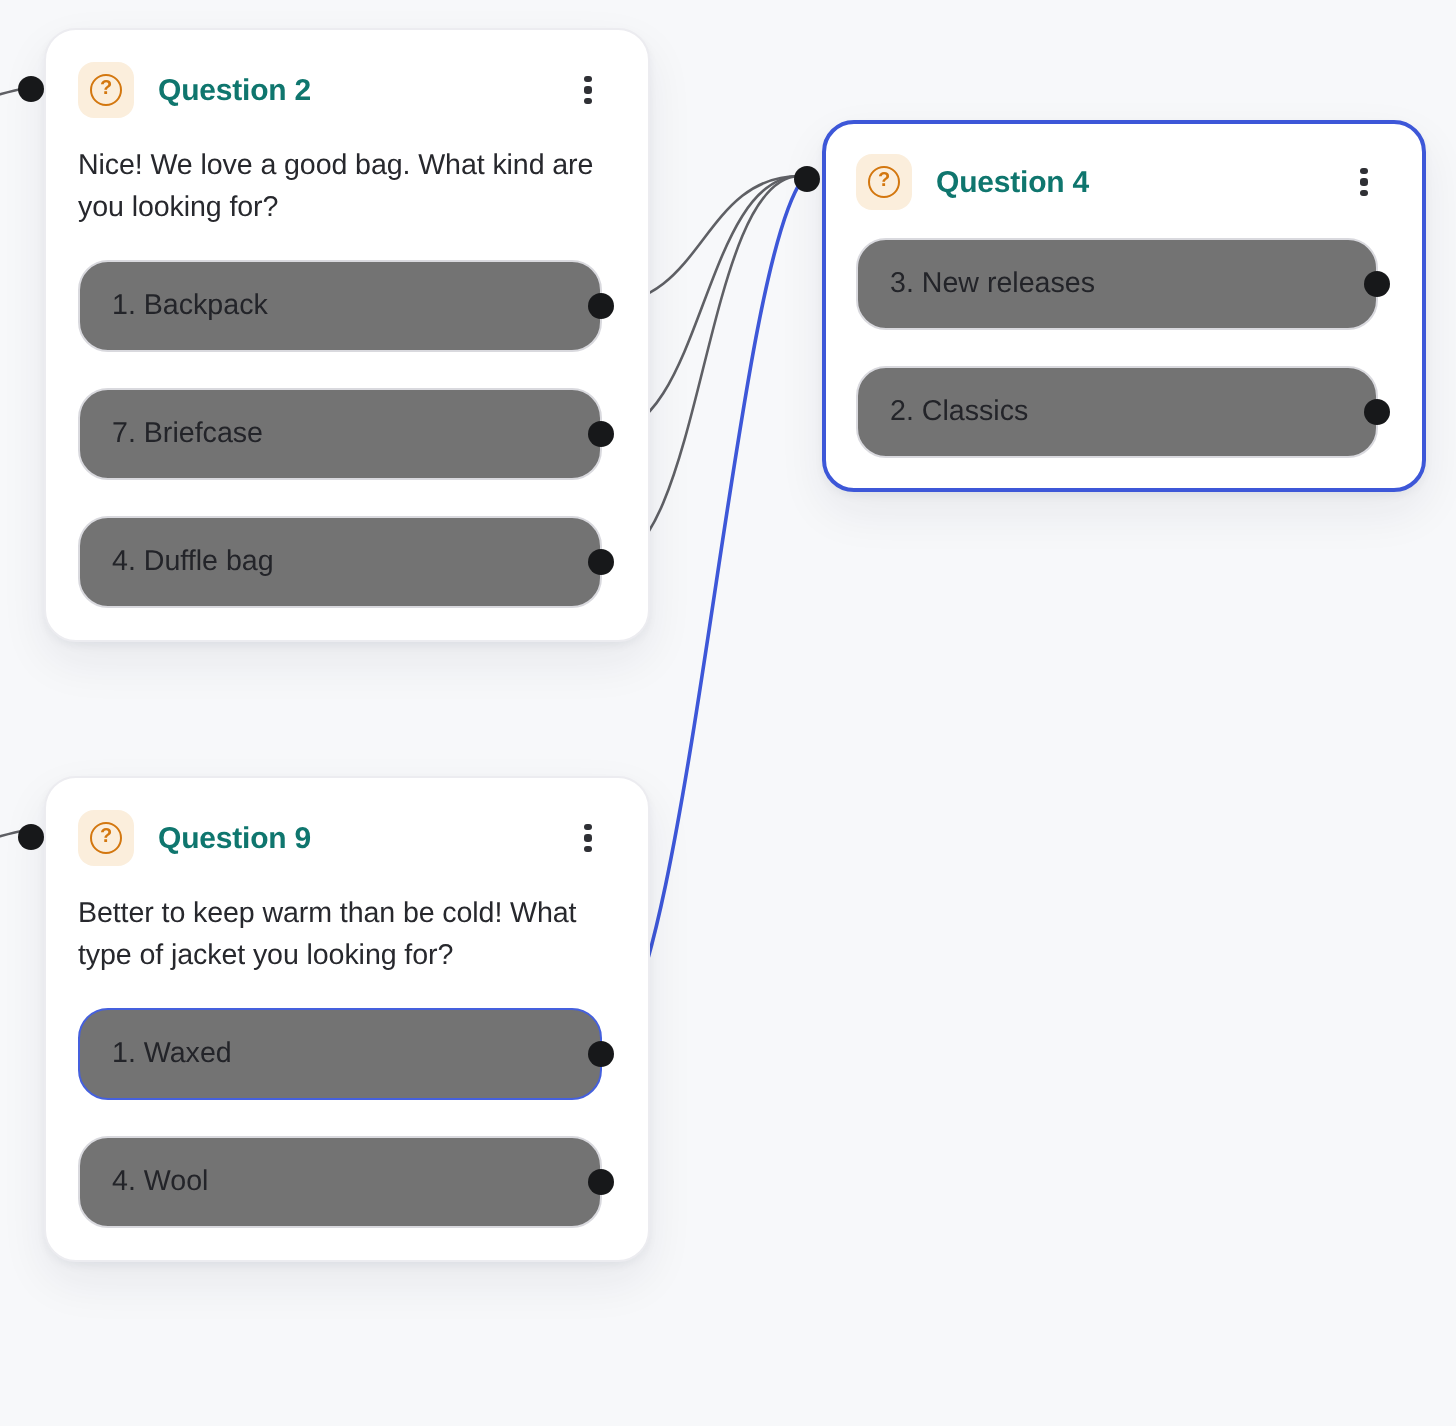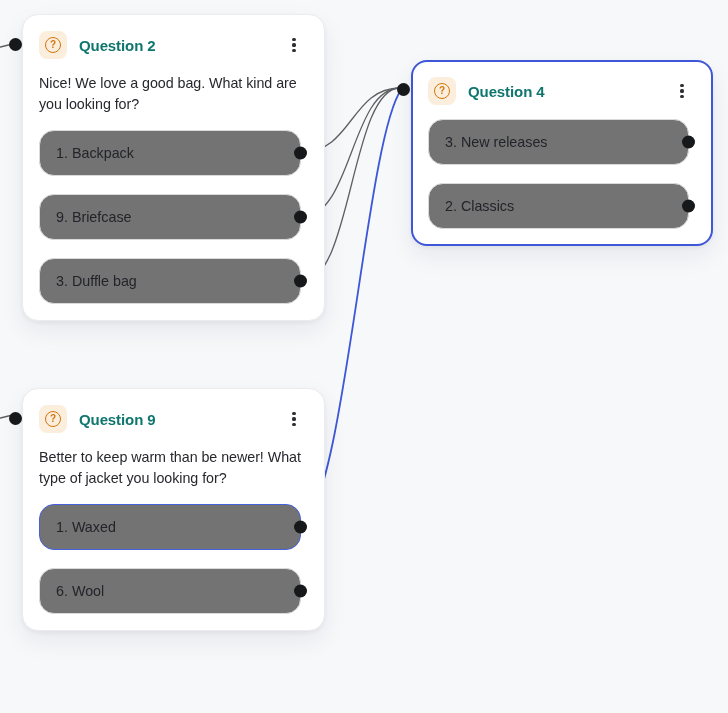--- a/index.html
+++ b/index.html
@@ -118,25 +118,25 @@
         </span>
     </div>
     <p class="node-body">Nice! We love a good bag. What kind are
 you looking for?</p>
     <div class="options">
         <div class="option">
     <span class="option-label">1. Backpack</span>
     <span class="port out"></span>
   </div>
         <div class="option">
-    <span class="option-label">9. Briefcase</span>
+    <span class="option-label">7. Briefcase</span>
     <span class="port out"></span>
   </div>
         <div class="option">
-    <span class="option-label">3. Duffle bag</span>
+    <span class="option-label">4. Duffle bag</span>
     <span class="port out"></span>
   </div>
       </div>
   </article>
 
   <article class="node node-q5 selected">
     <span class="port in"></span>
     <div class="node-header">
       <span class="q-icon">
         <span class="ring">?</span>
@@ -166,27 +166,27 @@
       <span class="q-icon">
         <span class="ring">?</span>
       </span>
       <span class="node-title">Question 9</span>
       <span class="kebab">
           <i></i>
           <i></i>
           <i></i>
         </span>
     </div>
-    <p class="node-body">Better to keep warm than be newer! What
+    <p class="node-body">Better to keep warm than be cold! What
 type of jacket you looking for?</p>
     <div class="options">
         <div class="option selected">
     <span class="option-label">1. Waxed</span>
     <span class="port out"></span>
   </div>
         <div class="option">
-    <span class="option-label">6. Wool</span>
+    <span class="option-label">4. Wool</span>
     <span class="port out"></span>
   </div>
       </div>
   </article>
 
 </div>
 
 </body></html>

